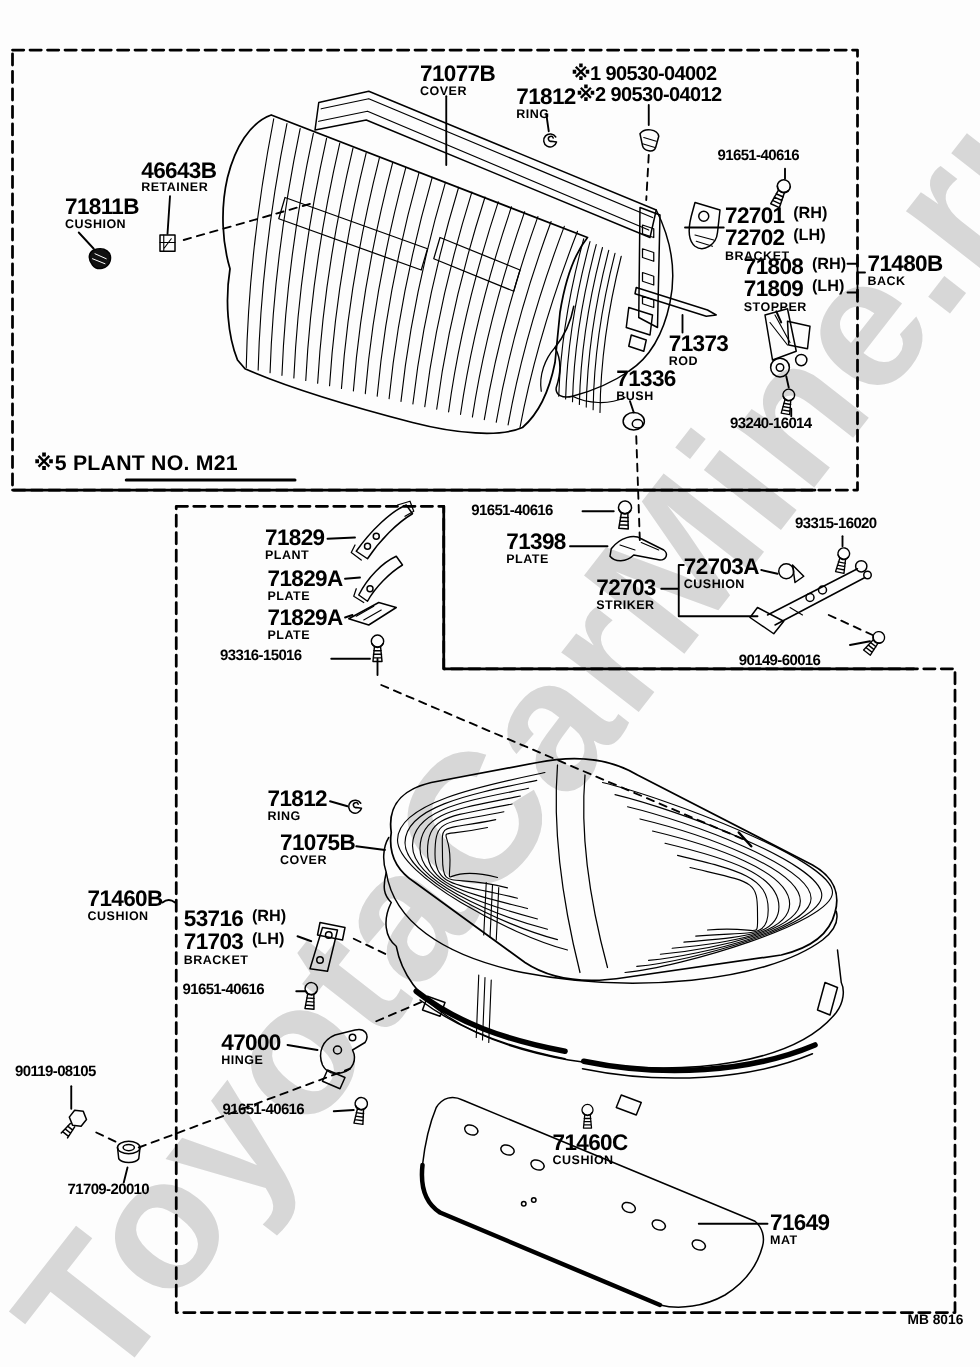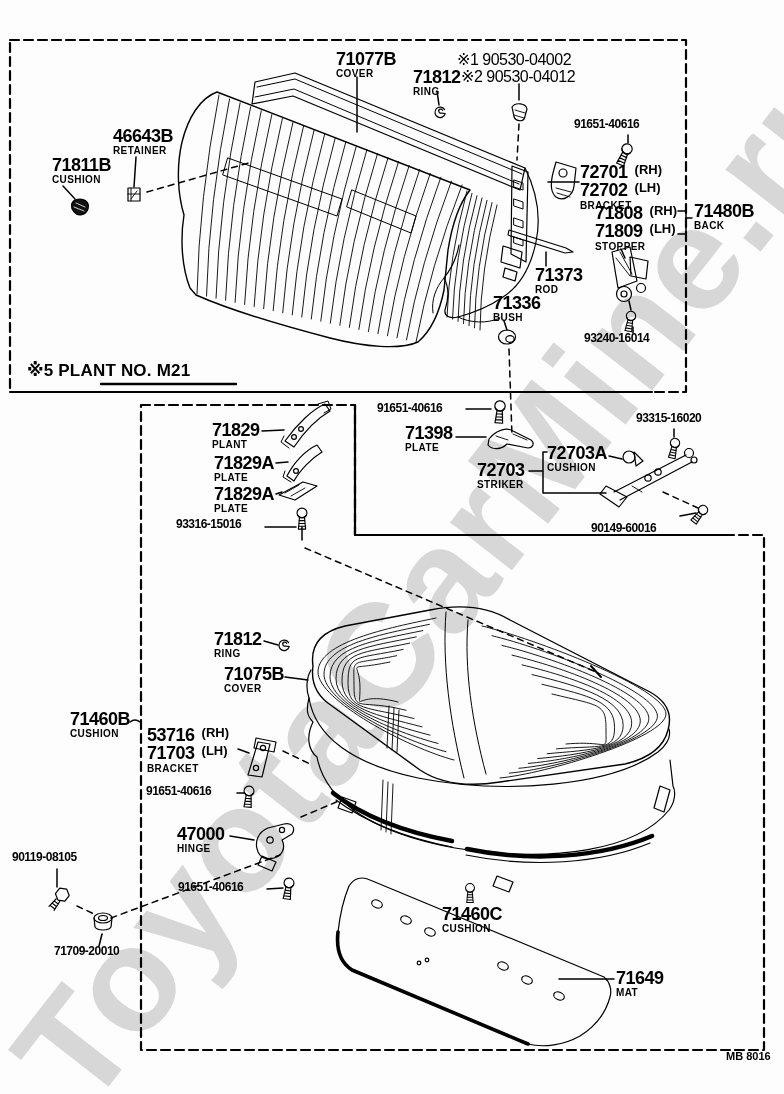--- a/index.html
+++ b/index.html
@@ -7,21 +7,21 @@
         font-family:"Liberation Sans","DejaVu Sans",sans-serif;color:#000;}
   .watermark{position:absolute;left:-20px;top:1030px;transform:rotate(-52deg);transform-origin:0 0;
              font-size:148px;font-weight:bold;letter-spacing:2px;color:#d7d7d7;white-space:nowrap;z-index:1;}
   svg.art{position:absolute;left:0;top:0;z-index:2;}
   .lbl{position:absolute;z-index:3;display:flex;flex-direction:column;line-height:1.02;white-space:nowrap;}
   .num{font-size:18px;font-weight:bold;letter-spacing:-0.5px;}
   .code{font-size:12px;font-weight:bold;letter-spacing:-0.5px;}
   .word{font-size:10px;font-weight:bold;letter-spacing:0.4px;margin-top:1px;}
   .row{display:flex;align-items:flex-start;gap:7px;}
   .side{font-size:13px;font-weight:bold;}
-  .note{font-size:16px;font-weight:normal;letter-spacing:-0.5px;}
+  .note{font-size:16px;font-weight:bold;letter-spacing:-0.5px;}
   .plant{font-size:17px;font-weight:bold;letter-spacing:0.2px;}
   .tiny{font-size:11px;font-weight:bold;letter-spacing:0;}
 </style>
 </head>
 <body>
 
 <div class="page">
 
   <div class="watermark">ToyotaCarMine.ru</div>
 

